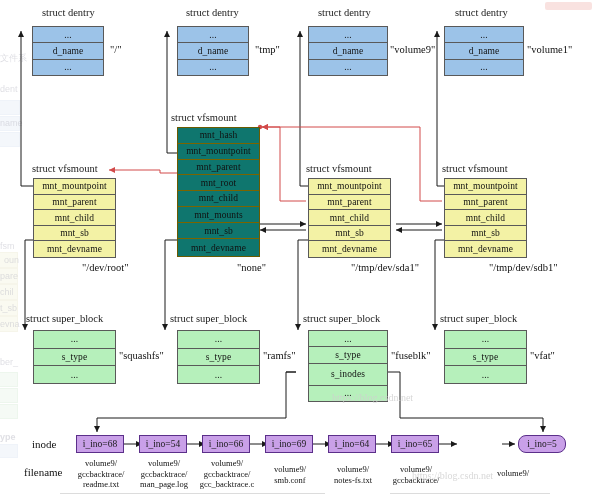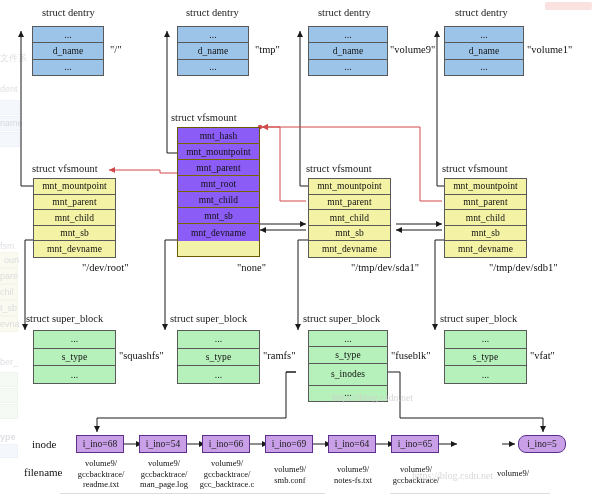--- a/index.html
+++ b/index.html
@@ -57,21 +57,21 @@
     letter-spacing:.1px;
     white-space:nowrap;
   }
   .struct .row:last-child{border-bottom:none;}
 
   .dentry{background:#9cc3e8;}
   .dentry .row{background:#9cc3e8;}
   .vfs{background:#f2f2a8;}
   .vfs .row{background:#f3f2a5;}
   .vfs-hl{border-color:#6b5a00;}
-  .vfs-hl .row{background:#8b5cf6;border-bottom-color:#7a6400;}
+  .vfs-hl .row{background:#0f766e;border-bottom-color:#7a6400;}
   .vfs-hl .row:last-child{border-bottom:none;}
   .sblock{background:#b3efb8;}
   .sblock .row{background:#b6f0bb;}
 
   .inode{
     position:absolute;
     box-sizing:border-box;
     background:#c9a0e8;
     border:1px solid #5b2f8a;
     display:flex;align-items:center;justify-content:center;
@@ -236,20 +236,21 @@
   </div>
   <div class="sidelabel" style="left:82px;top:262px;">"/dev/root"</div>
 
   <div class="caption" style="left:171px;top:112px;">struct vfsmount</div>
   <div class="struct vfs vfs-hl" style="left:177px;top:127px;width:83px;height:130px;">
     <div class="row" style="height:16px;">mnt_hash</div>
     <div class="row" style="height:16px;">mnt_mountpoint</div>
     <div class="row" style="height:16px;">mnt_parent</div>
     <div class="row" style="height:16px;">mnt_root</div>
     <div class="row" style="height:16px;">mnt_child</div>
+    <div class="row" style="height:17px;">mnt_mounts</div>
     <div class="row" style="height:16px;">mnt_sb</div>
     <div class="row" style="height:17px;">mnt_devname</div>
   </div>
   <div class="sidelabel" style="left:237px;top:262px;">"none"</div>
 
   <div class="caption" style="left:306px;top:163px;">struct vfsmount</div>
   <div class="struct vfs" style="left:308px;top:178px;width:83px;height:80px;">
     <div class="row" style="height:16px;">mnt_mountpoint</div>
     <div class="row" style="height:16px;">mnt_parent</div>
     <div class="row" style="height:16px;">mnt_child</div>

